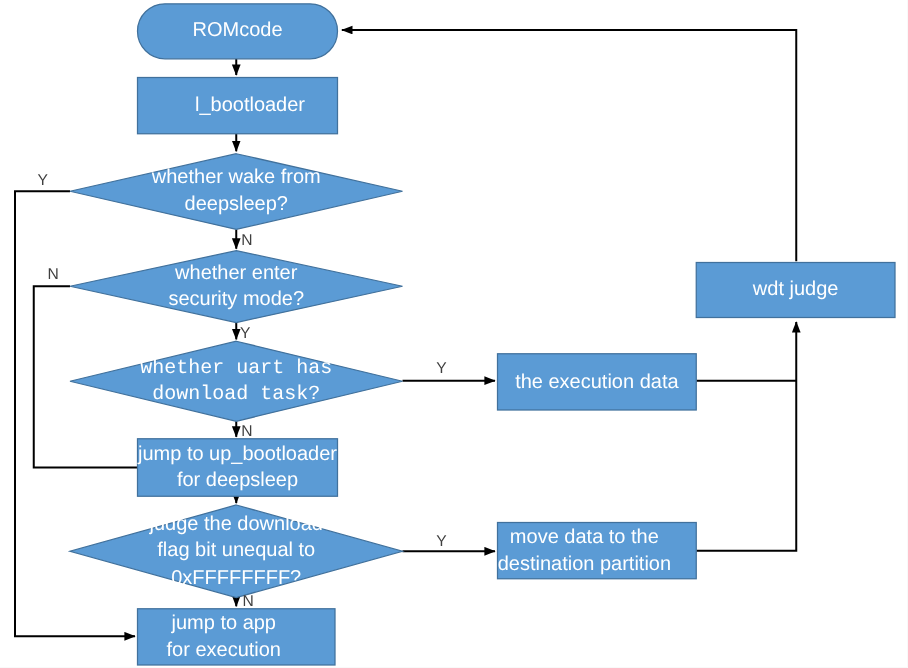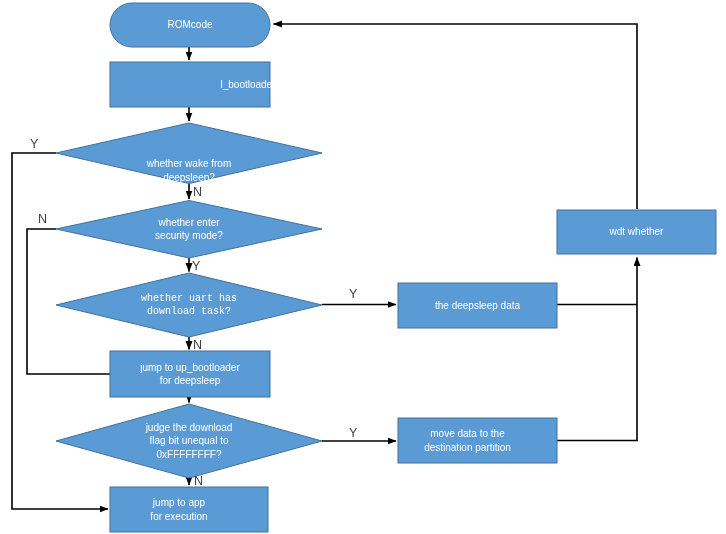--- a/index.html
+++ b/index.html
@@ -35,21 +35,21 @@
     fill:none;
   }
   .arrowhead{fill:var(--connector,#000);}
   .node-label{
     position:absolute;
     display:flex;
     align-items:center;
     justify-content:center;
     text-align:center;
     color:var(--node-text,#fff);
-    font-size:10px;
+    font-size:16px;
     line-height:1.32;
     white-space:pre-line;
     pointer-events:none;
   }
   .edge-label{
     position:absolute;
     font-size:12.5px;
     color:var(--edge-label-text,#3f3f3f);
     line-height:1;
   }
@@ -89,47 +89,47 @@
     <rect class="shape" x="110" y="351" width="160" height="46"></rect>
     <polygon class="shape" points="189,404 322,441 189,478 56,441"></polygon>
     <rect class="shape" x="110" y="487" width="158" height="45"></rect>
     <rect class="shape" x="398" y="283" width="159" height="45"></rect>
     <rect class="shape" x="398" y="418" width="159" height="45"></rect>
     <rect class="shape" x="557" y="210" width="159" height="44"></rect>
   </svg>
 
   <div class="node-label" style="left:110px;top:3px;width:160px;height:44px;">ROMcode</div>
 
-  <div class="node-label" style="left:110px;top:62px;width:180px;height:45px;padding-left:48px;">l_bootloader</div>
+  <div class="node-label" style="left:110px;top:62px;width:180px;height:45px;">l_bootloader</div>
 
-  <div class="node-label" style="left:56px;top:140px;width:266px;height:61px;">whether wake from
+  <div class="node-label" style="left:56px;top:122px;width:266px;height:61px;">whether wake from
 deepsleep?</div>
 
   <div class="node-label" style="left:56px;top:200px;width:266px;height:58px;">whether enter
 security mode?</div>
 
   <div class="node-label" style="left:56px;top:273px;width:266px;height:64px;font-family:Liberation Mono, monospace;">whether uart has
 download task?</div>
 
   <div class="node-label" style="left:110px;top:351px;width:160px;height:46px;">jump to up_bootloader
 for deepsleep</div>
 
   <div class="node-label" style="left:56px;top:404px;width:266px;height:74px;">judge the download
 flag bit unequal to
 0xFFFFFFFF?</div>
 
   <div class="node-label" style="left:110px;top:487px;width:138px;height:45px;">jump to app
 for execution</div>
 
-  <div class="node-label" style="left:398px;top:283px;width:159px;height:45px;">the deepsleep data</div>
+  <div class="node-label" style="left:398px;top:283px;width:159px;height:45px;">the execution data</div>
 
   <div class="node-label" style="left:388px;top:418px;width:159px;height:45px;">move data to the
 destination partition</div>
 
-  <div class="node-label" style="left:557px;top:210px;width:159px;height:44px;">wdt whether</div>
+  <div class="node-label" style="left:557px;top:210px;width:159px;height:44px;">wdt judge</div>
 
   <div class="edge-label" style="left:30px;top:138px;">Y</div>
   <div class="edge-label" style="left:193px;top:186px;">N</div>
   <div class="edge-label" style="left:38px;top:213px;">N</div>
   <div class="edge-label" style="left:192px;top:260px;">Y</div>
   <div class="edge-label" style="left:349px;top:288px;">Y</div>
   <div class="edge-label" style="left:193px;top:339px;">N</div>
   <div class="edge-label" style="left:349px;top:427px;">Y</div>
   <div class="edge-label" style="left:194px;top:475px;">N</div>
 

